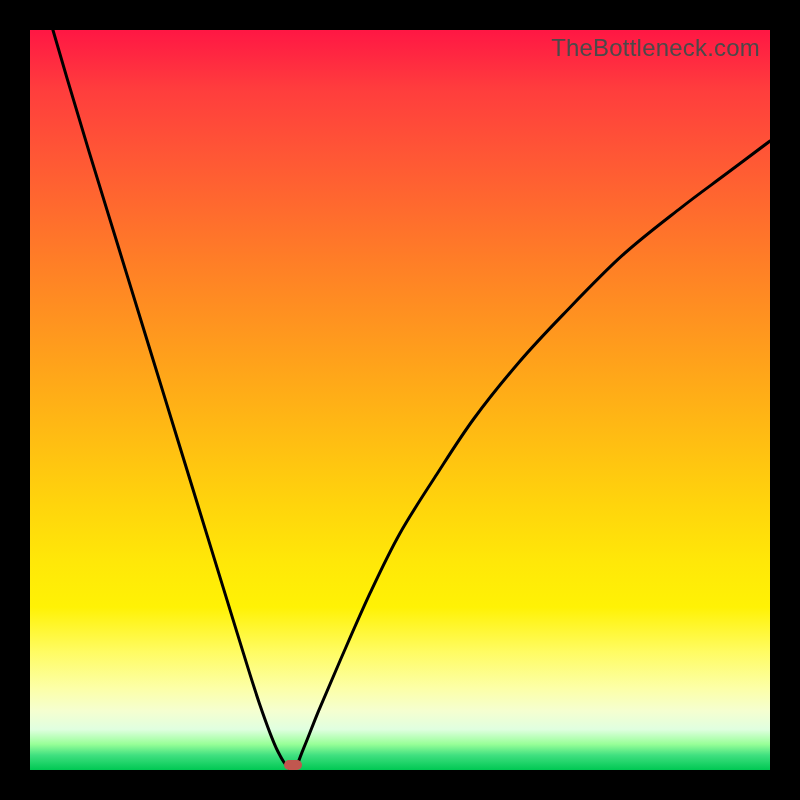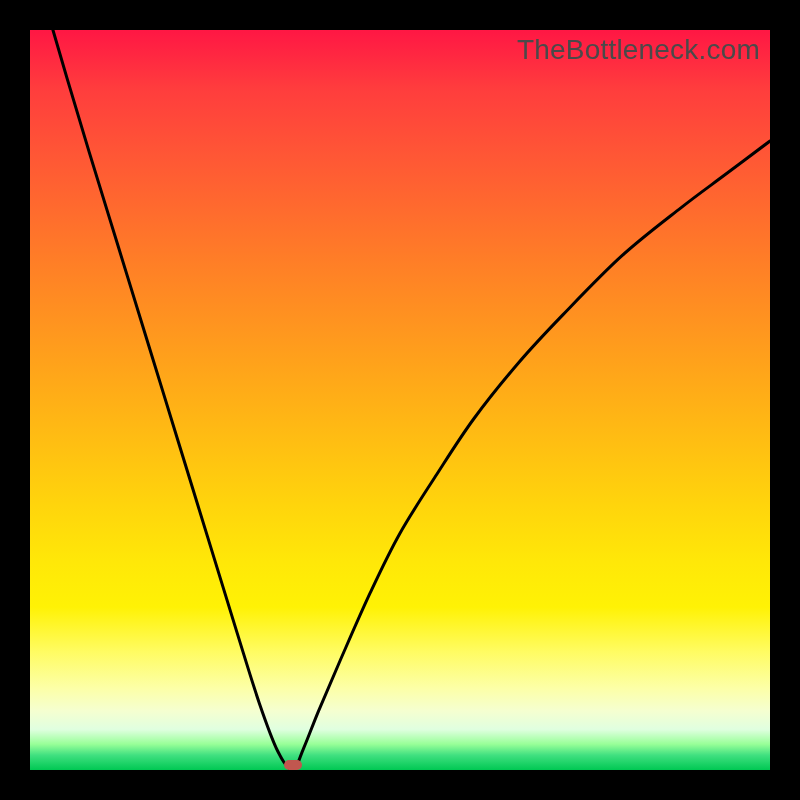--- a/index.html
+++ b/index.html
@@ -41,21 +41,21 @@
       #e0ffe0 94.5%,
       #98ff98 96.5%,
       #40e080 98%,
       #00c853 100%);
   }
   .watermark {
     position: absolute;
     top: 4px;
     right: 10px;
     color: #4a4a4a;
-    font-size: 28px;
+    font-size: 24px;
     font-weight: 500;
     letter-spacing: 0.2px;
     user-select: none;
   }
   .curve {
     position: absolute;
     left: 0;
     top: 0;
     width: 740px;
     height: 740px;

